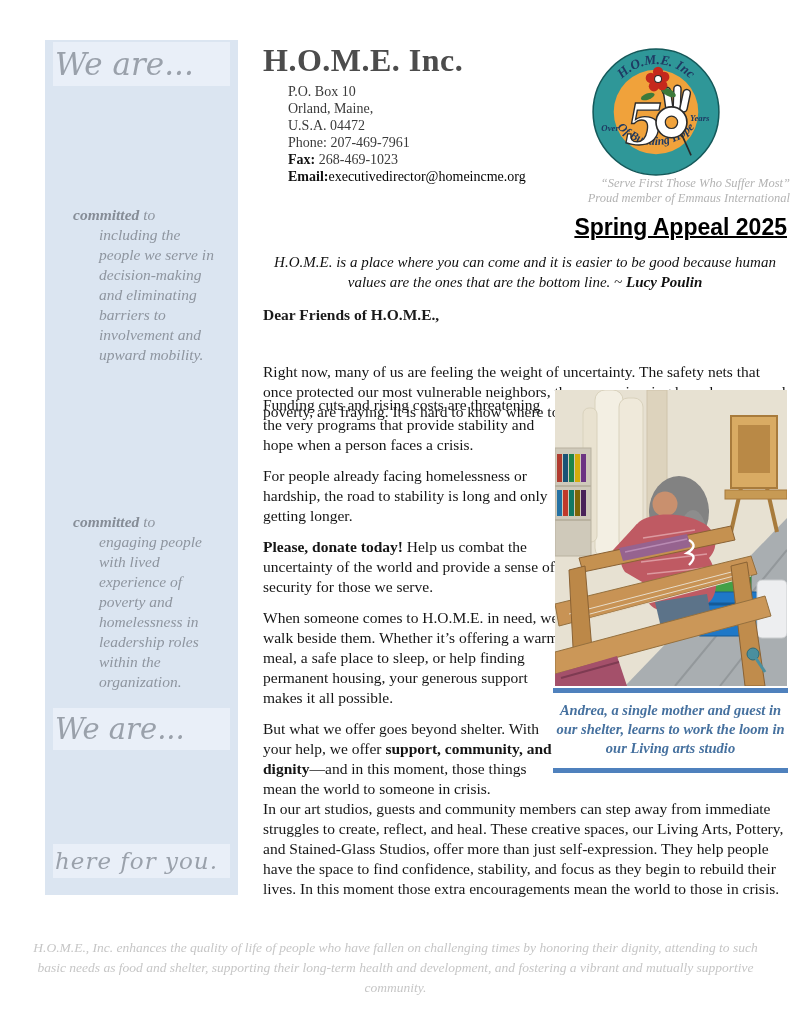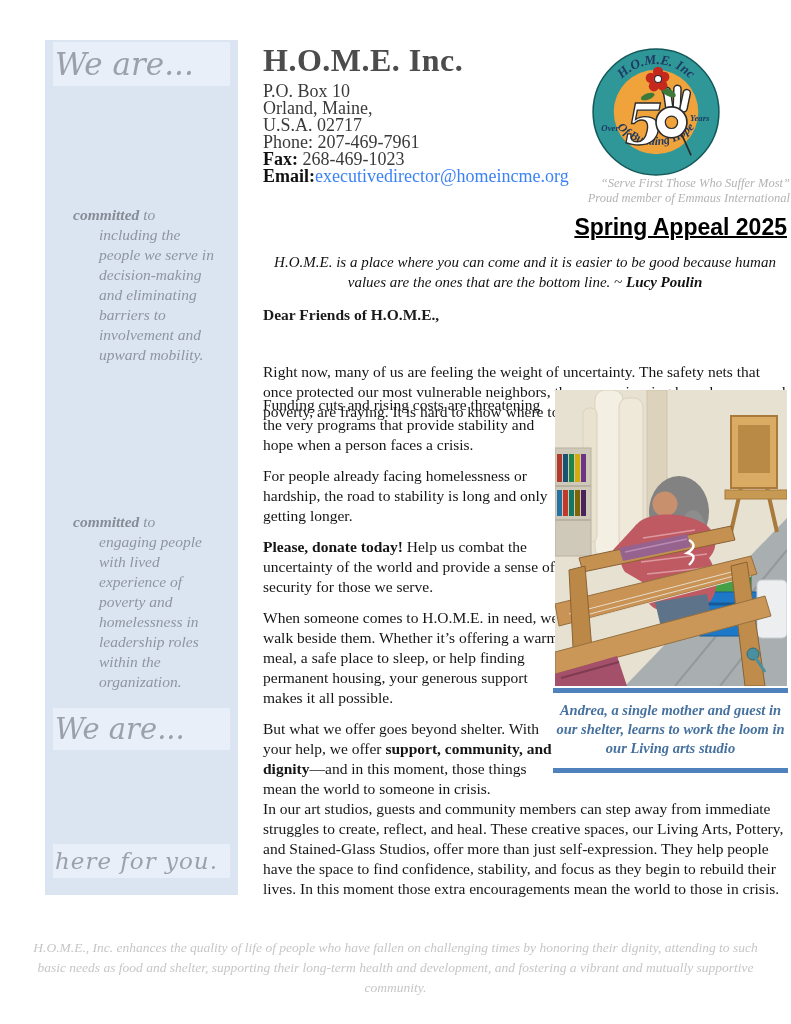--- a/index.html
+++ b/index.html
@@ -15,23 +15,23 @@
   .here-for-you{top:804px;} .here-for-you .script-text{font-size:23px;letter-spacing:1px;}
   .commit-block{position:absolute;left:28px;width:150px;font-style:italic;
                 font-size:15.5px;line-height:20px;color:#8e959f;}
   .commit-block .lead{font-weight:bold;color:#868d97;}
   .commit-block .commit-body{padding-left:26px;width:122px;}
   .commit-1{top:165px;} .commit-2{top:472px;}
 
   
   .header-block{position:absolute;left:263px;top:42px;}
   .org-title{margin:0;font-size:32px;font-weight:bold;color:#4c4c4c;letter-spacing:.5px;}
-  .addr{font-size:18px;line-height:17px;color:#3a3a3a;margin-top:4px;}
+  .addr{font-size:14px;line-height:17px;color:#3a3a3a;margin-top:4px;margin-left:25px;}
   .addr b{color:#111;}
-  .email-value{color:#3b82f6;text-decoration:none;}
+  .email-value{color:#000000;text-decoration:none;}
 
   
   .logo-wrap{position:absolute;left:590px;top:46px;width:132px;height:132px;}
   .tagline{position:absolute;left:540px;top:176px;width:250px;text-align:right;
            font-style:italic;color:#b3b3b3;font-size:12.5px;line-height:15px;}
 
   
   .appeal-title{position:absolute;left:263px;top:214px;width:524px;text-align:right;
       font-family:"Liberation Sans",sans-serif;font-weight:bold;font-size:23px;color:#000;
       text-decoration:underline;text-decoration-thickness:2px;}
@@ -83,21 +83,21 @@
     <div class="script-band here-for-you">
       <span class="script-text">here for you.</span>
     </div>
   </div>
 
   <div class="header-block">
     <h1 class="org-title">H.O.M.E. Inc.</h1>
     <div class="addr">
       <div>P.O. Box 10</div>
       <div>Orland, Maine,</div>
-      <div>U.S.A. 02717</div>
+      <div>U.S.A. 04472</div>
       <div>Phone: 207-469-7961</div>
       <div><b>Fax:</b><span> 268-469-1023</span></div>
       <div><b>Email:</b><a href="#" class="email-value">executivedirector@homeincme.org</a></div>
     </div>
   </div>
 
   <div class="logo-wrap">
     <svg viewBox="0 0 128 128" width="132" height="132">
       <circle cx="64" cy="64" r="61" fill="#2f9798" stroke="#14595a" stroke-width="1.5"></circle>
       <circle cx="64" cy="64" r="41" fill="#f0a23b"></circle>

